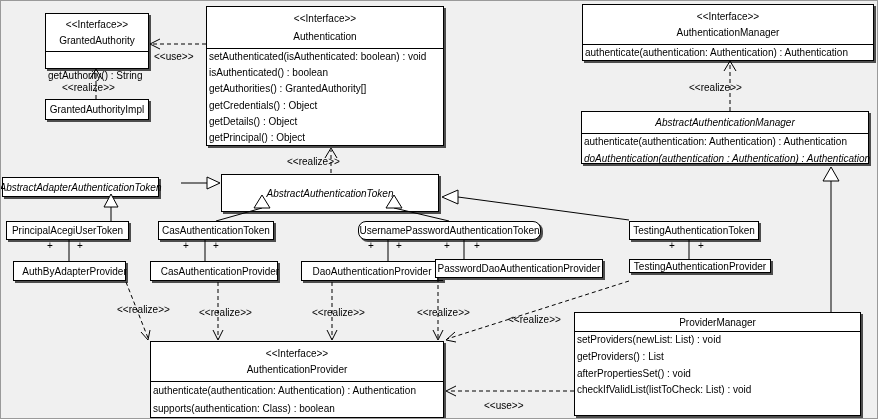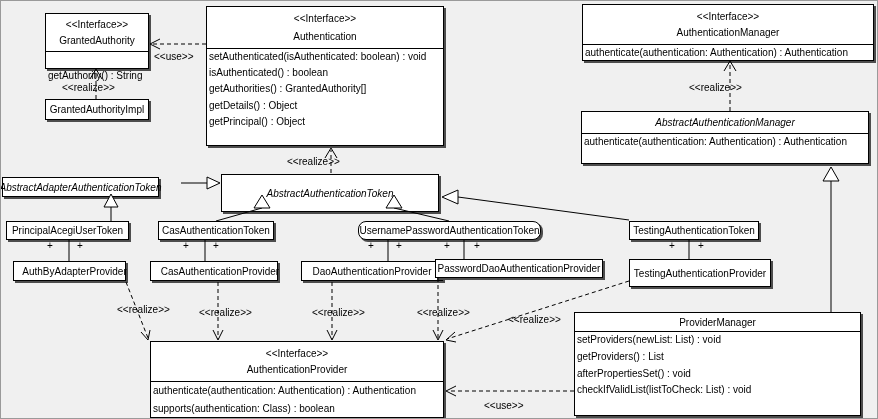--- a/index.html
+++ b/index.html
@@ -46,20 +46,21 @@
 
   <div class="uml-box" style="left:205px;top:5px;width:238px;height:140px;">
     <div class="hdr with-sep" style="height:42px;">
       <div class="stereo">&lt;&lt;Interface&gt;&gt;</div>
       <div class="cname">Authentication</div>
     </div>
     <div class="methods" style="line-height:16.2px;">
       <div class="m">setAuthenticated(isAuthenticated: boolean) : void</div>
       <div class="m">isAuthenticated() : boolean</div>
       <div class="m">getAuthorities() : GrantedAuthority[]</div>
+      <div class="m">getCredentials() : Object</div>
       <div class="m">getDetails() : Object</div>
       <div class="m">getPrincipal() : Object</div>
     </div>
   </div>
 
   <div class="uml-box" style="left:581px;top:3px;width:292px;height:57px;">
     <div class="hdr with-sep" style="height:40px;">
       <div class="stereo">&lt;&lt;Interface&gt;&gt;</div>
       <div class="cname">AuthenticationManager</div>
     </div>
@@ -67,20 +68,21 @@
       <div class="m">authenticate(authentication: Authentication) : Authentication</div>
     </div>
   </div>
 
   <div class="uml-box" style="left:580px;top:110px;width:288px;height:53px;">
     <div class="hdr with-sep" style="height:22px;">
       <div class="cname italic">AbstractAuthenticationManager</div>
     </div>
     <div class="methods" style="line-height:16.5px;">
       <div class="m">authenticate(authentication: Authentication) : Authentication</div>
+      <div class="m italic">doAuthentication(authentication : Authentication) : Authentication</div>
     </div>
   </div>
 
   <div class="uml-box" style="left:1px;top:176px;width:157px;height:20px;">
     <div class="hdr" style="height:100%;">
       <div class="cname italic">AbstractAdapterAuthenticationToken</div>
     </div>
   </div>
 
   <div class="uml-box" style="left:220px;top:173px;width:218px;height:38px;">
@@ -123,21 +125,21 @@
   <div class="uml-box" style="left:300px;top:260px;width:142px;height:20px;">
     <div class="hdr" style="height:100%;">
         <div class="cname">DaoAuthenticationProvider</div>
       </div>
   </div>
   <div class="uml-box" style="left:434px;top:258px;width:168px;height:19px;">
     <div class="hdr" style="height:100%;">
         <div class="cname">PasswordDaoAuthenticationProvider</div>
       </div>
   </div>
-  <div class="uml-box" style="left:628px;top:258px;width:142px;height:28px;">
+  <div class="uml-box" style="left:628px;top:258px;width:142px;height:14px;">
     <div class="hdr" style="height:100%;">
         <div class="cname">TestingAuthenticationProvider</div>
       </div>
   </div>
 
   <div class="uml-box" style="left:149px;top:340px;width:294px;height:77px;">
     <div class="hdr with-sep" style="height:40px;">
       <div class="stereo">&lt;&lt;Interface&gt;&gt;</div>
       <div class="cname">AuthenticationProvider</div>
     </div>

